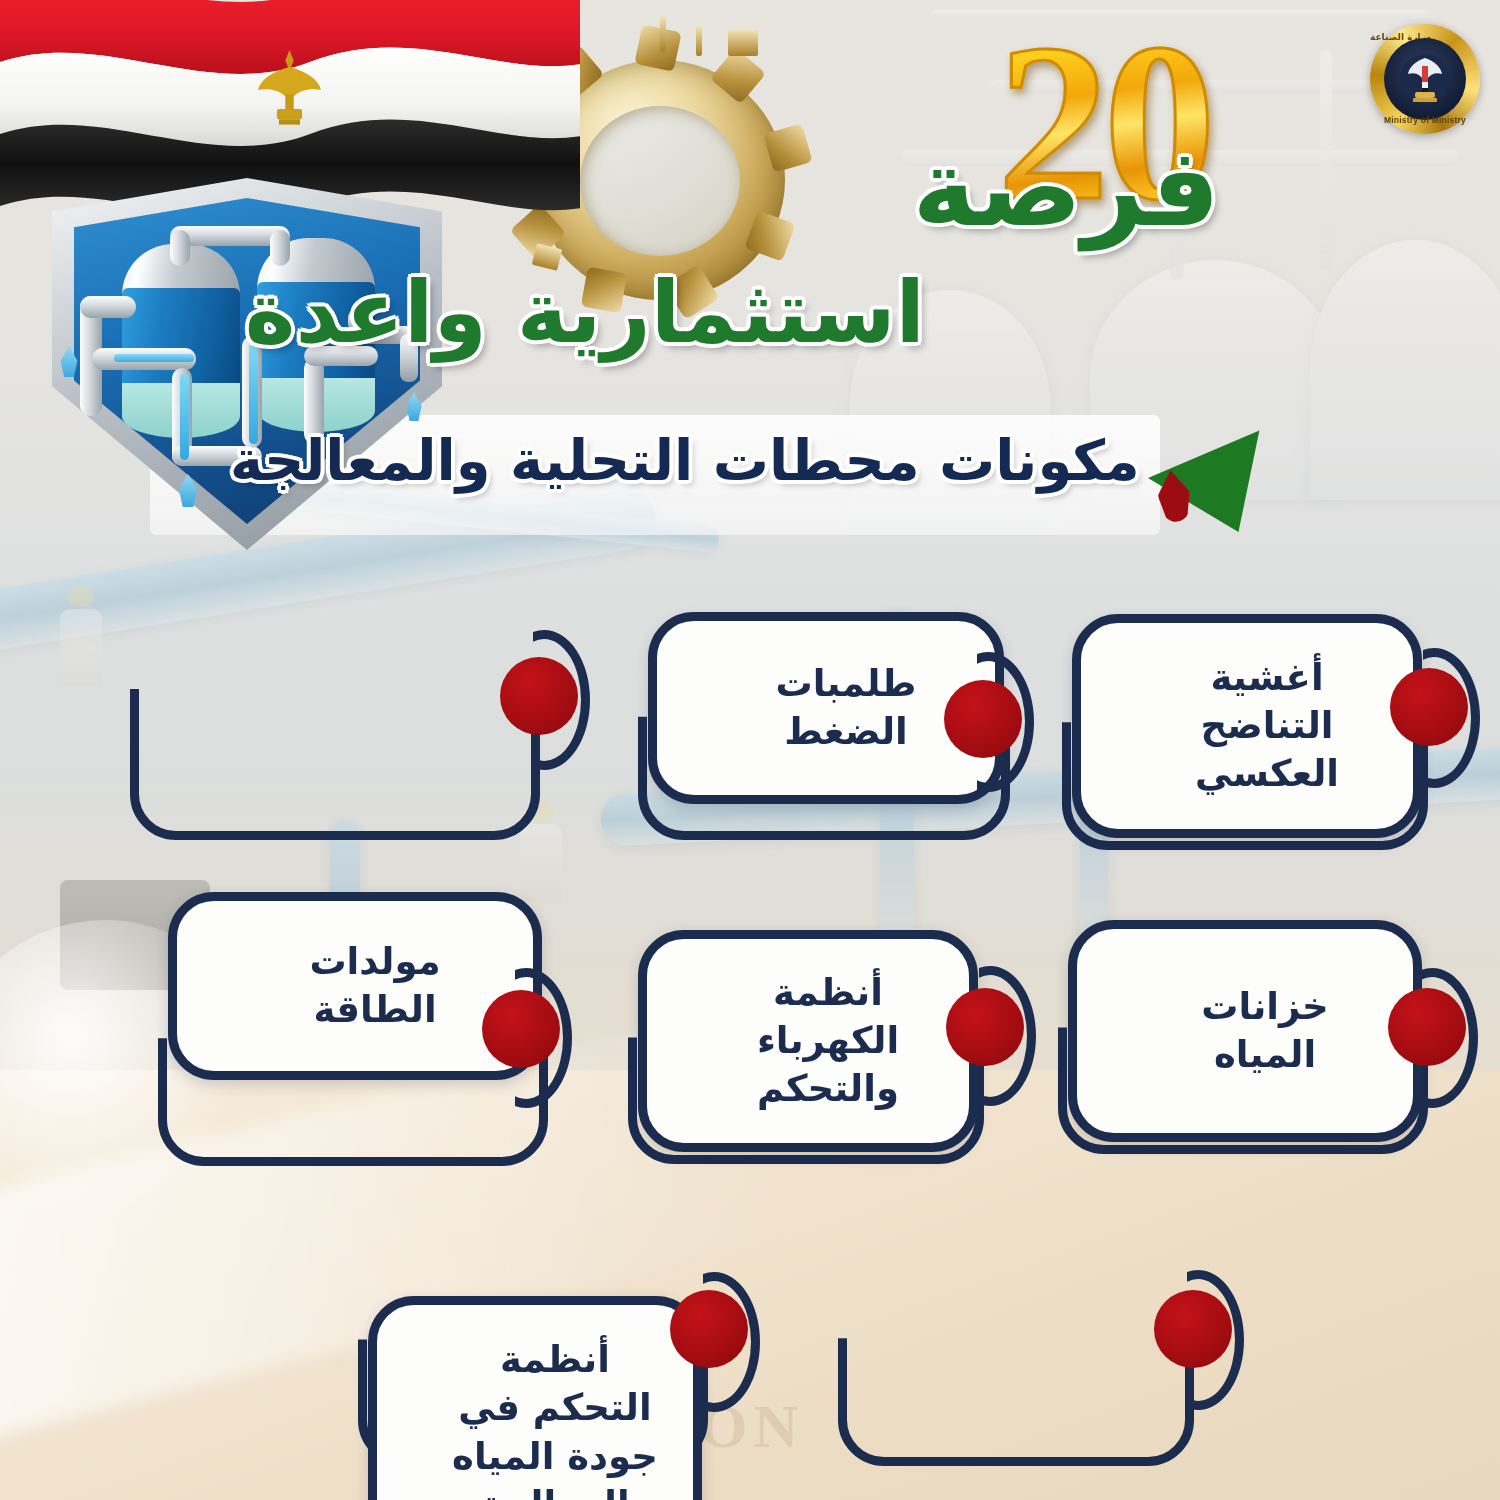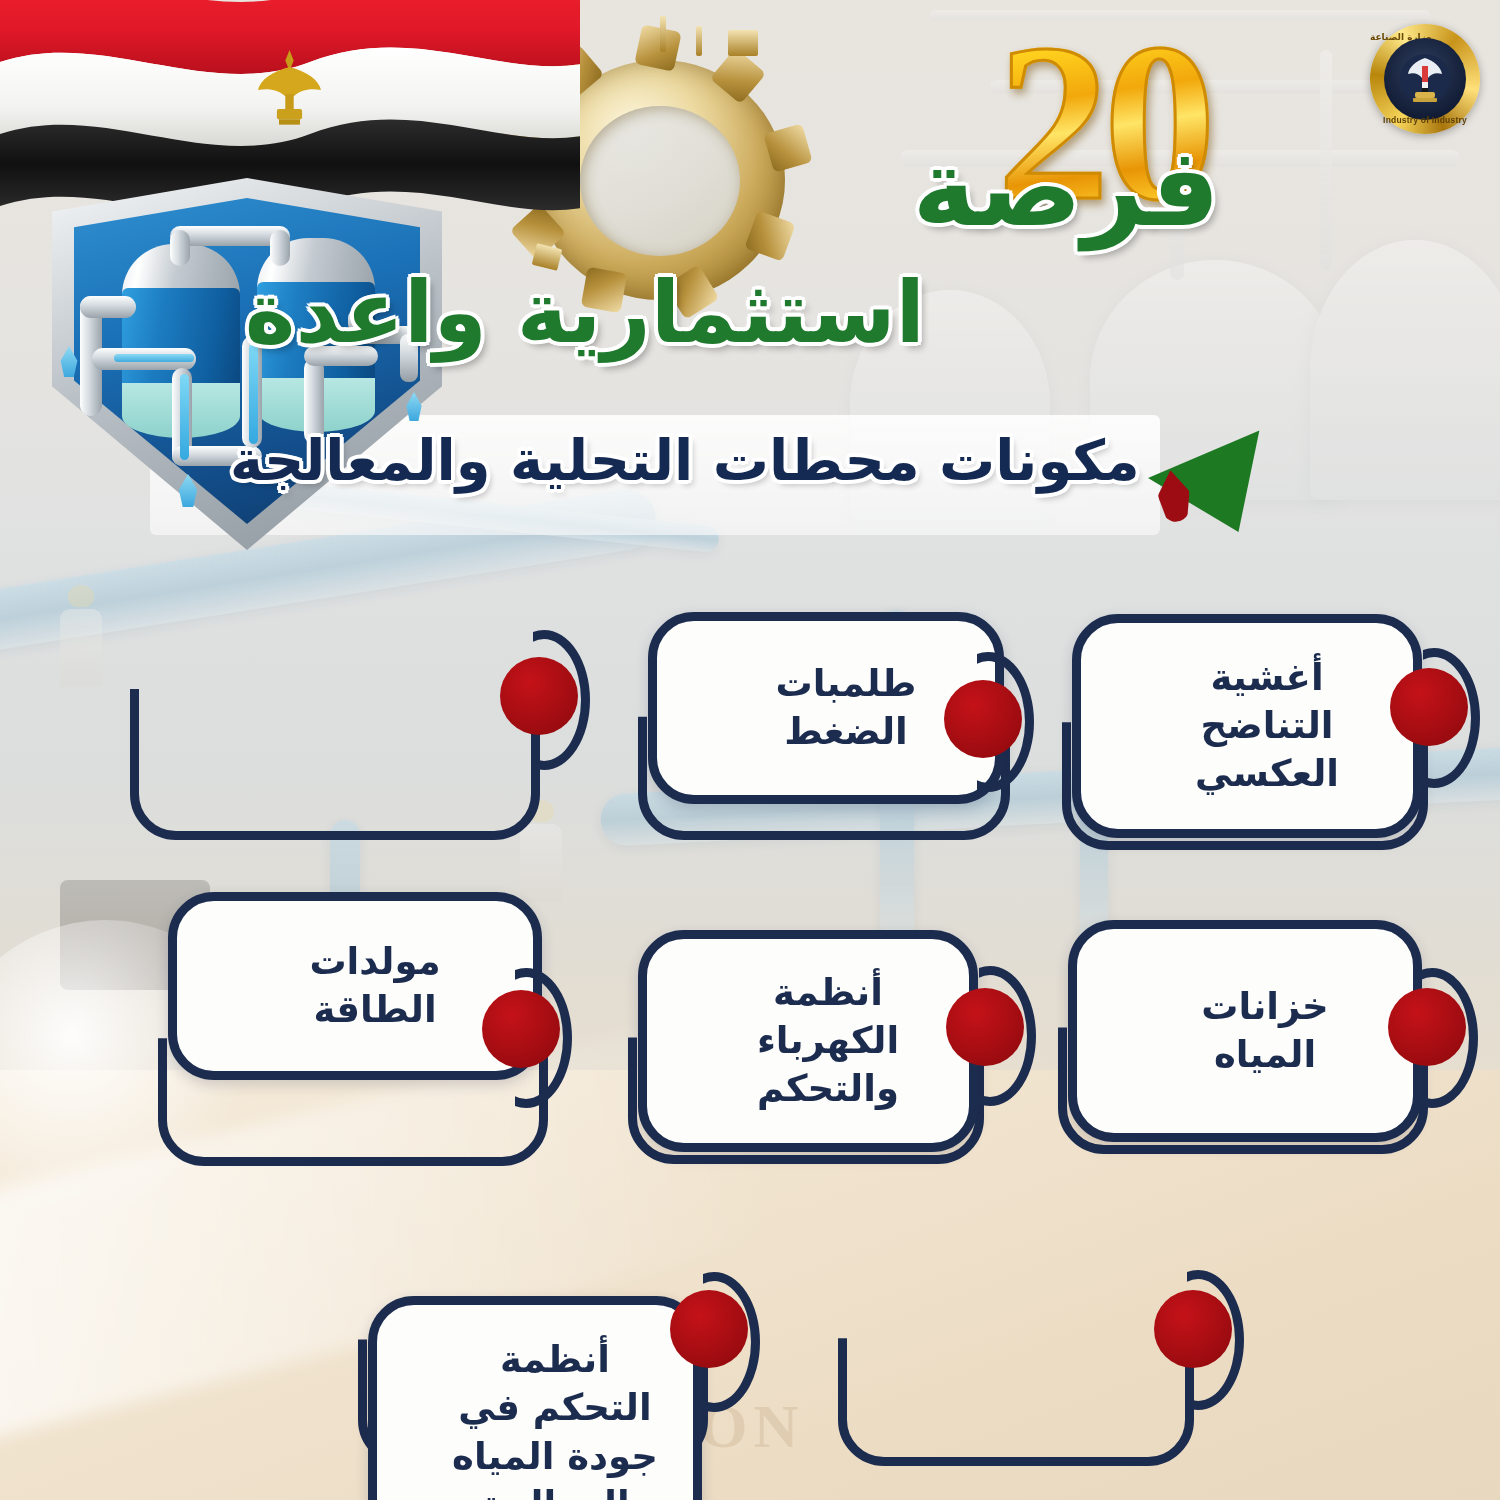--- a/index.html
+++ b/index.html
@@ -399,21 +399,21 @@
       <svg width="54" height="54" viewBox="0 0 54 54">
         <ellipse cx="27" cy="27" rx="25" ry="25" fill="#1b2a4a"></ellipse>
         <path d="M27,6 c-9,3 -16,9 -17,16 c6,-2 11,0 14,4 l3,4 l3,-4 c3,-4 8,-6 14,-4 c-1,-7 -8,-13 -17,-16 z" fill="#e9eef5"></path>
         <rect x="24" y="14" width="6" height="16" fill="#d93b3b"></rect>
         <rect x="24" y="30" width="6" height="6" fill="#f2f2f2"></rect>
         <rect x="24" y="36" width="6" height="6" fill="#17181a"></rect>
         <rect x="17" y="40" width="20" height="6" rx="2" fill="#d9b44a"></rect>
         <rect x="15" y="46" width="24" height="4" rx="1" fill="#c8a23a"></rect>
       </svg>
     </div>
-    <div class="badge-bottom-text">Industry of Industry</div>
+    <div class="badge-bottom-text">Ministry of Ministry</div>
   </div>
 
   <div class="subbar"></div>
   <div class="subbar-text">مكونات محطات التحلية والمعالجة</div>
   <div class="arrow-marker">
     <div class="arrow-green"></div>
     <div class="arrow-drop"></div>
   </div>
 
   <div class="card-swoosh" style="left:130px;top:572px;width:410px;height:268px;"></div>

